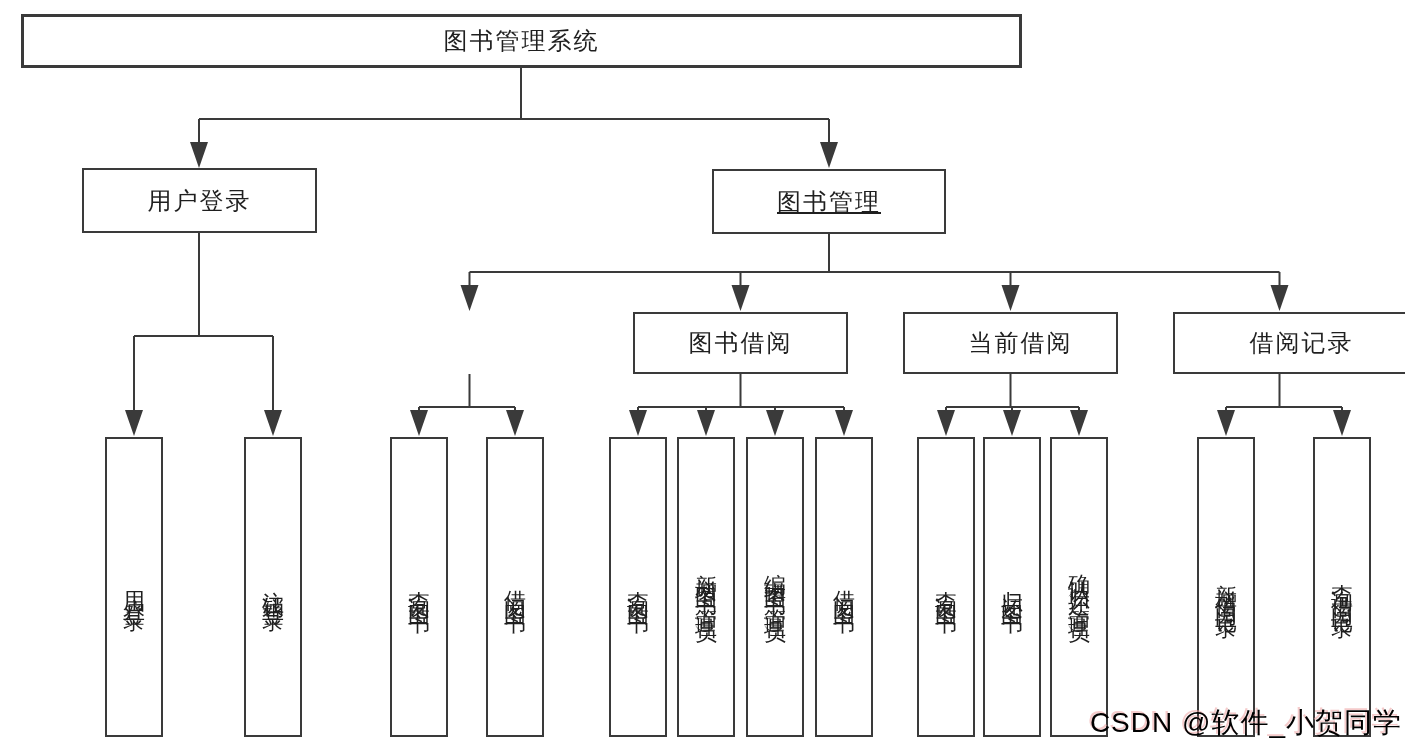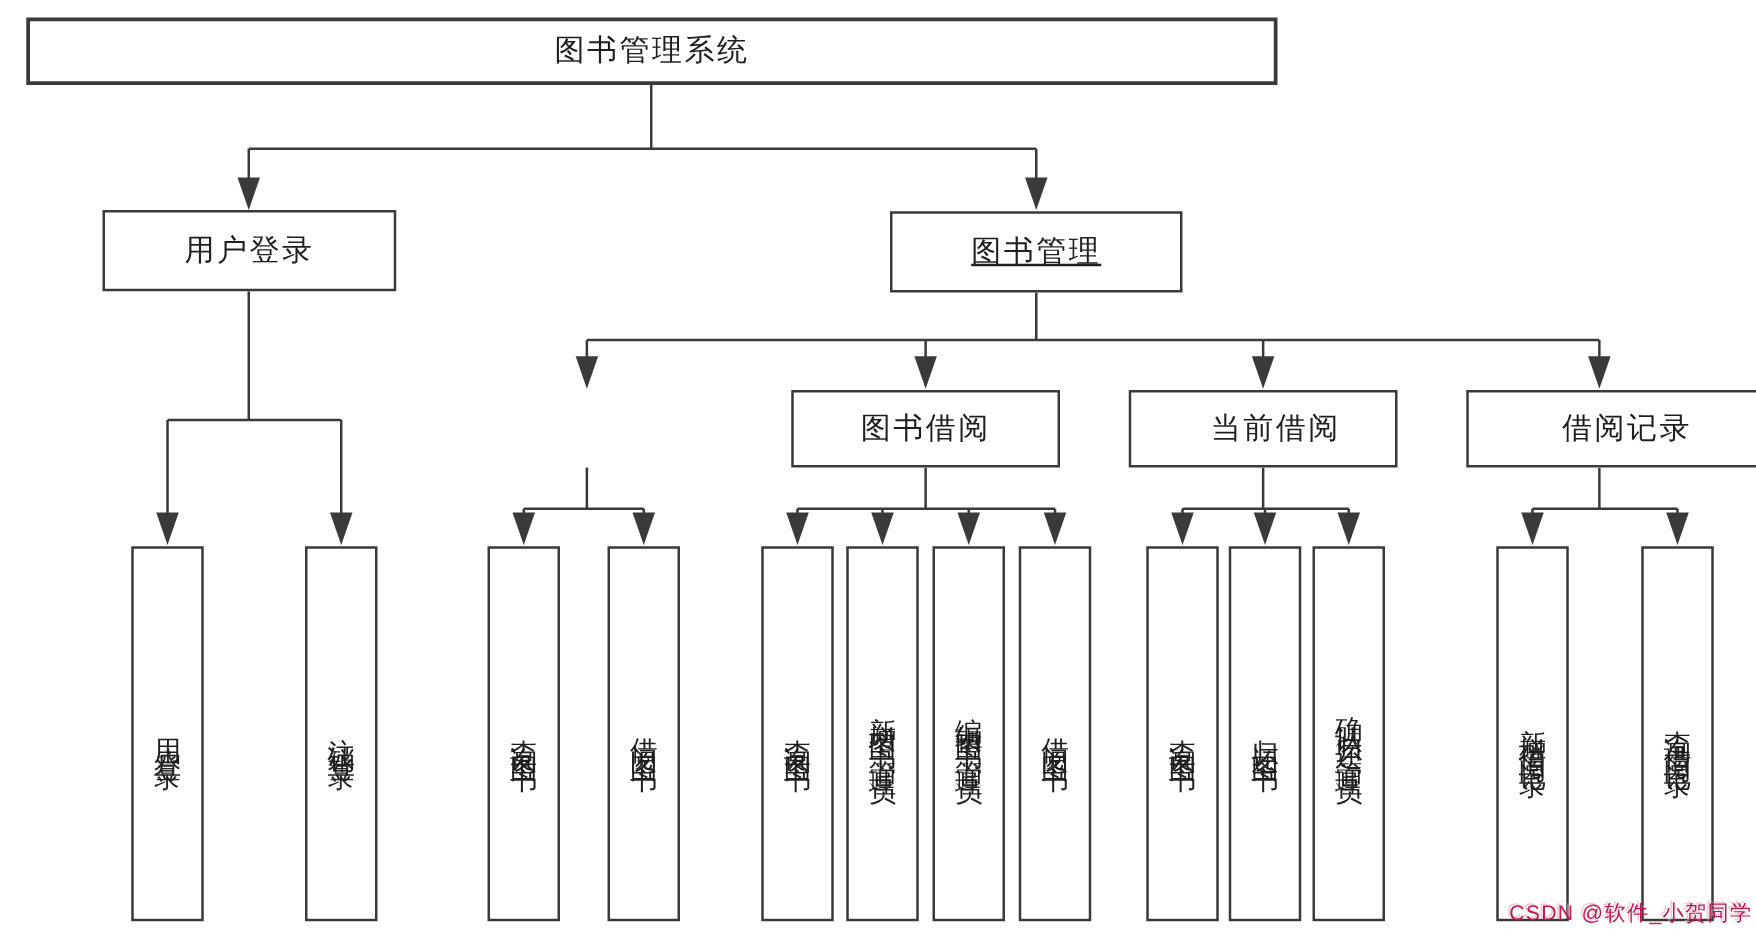--- a/index.html
+++ b/index.html
@@ -36,22 +36,22 @@
     font-size: 22px;
     letter-spacing: 7px;
     width: 58px;
     top: 437px;
     height: 300px;
   }
   .watermark {
     position: absolute;
     right: 3px;
     bottom: 5px;
-    font-size: 17px;
-    color: #be185d;
+    font-size: 28px;
+    color: #000000;
     letter-spacing: 1px;
     text-shadow: -2px -2px 0 rgba(236, 160, 160, 0.55);
     z-index: 5;
     white-space: nowrap;
   }
 </style>
 </head>
 <body>
 
 <div id="canvas">

